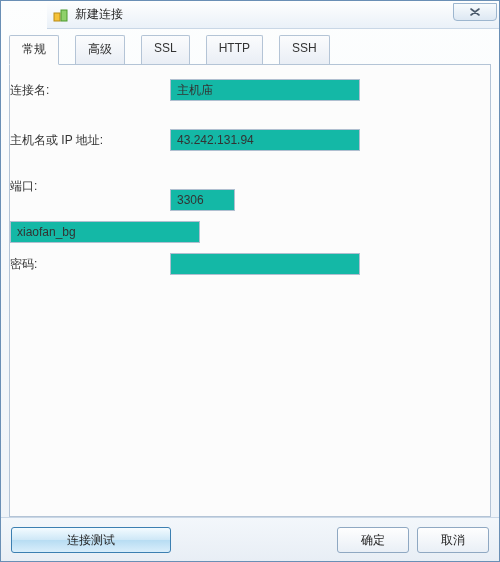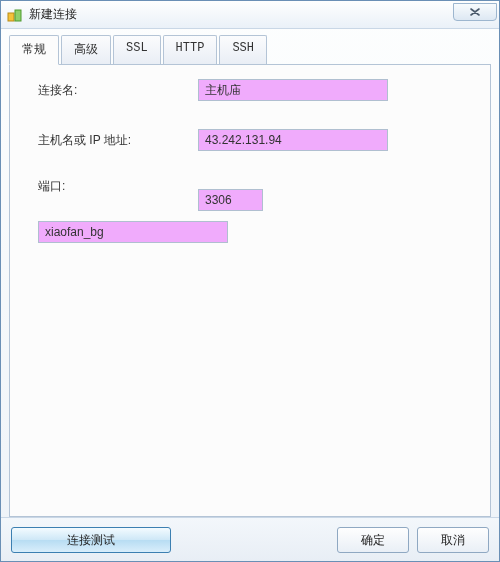--- a/index.html
+++ b/index.html
@@ -22,20 +22,21 @@
     display: flex;
     flex-direction: column;
   }
   .titlebar {
     height: 28px;
     background: linear-gradient(#fefefe, #eaf1f8);
     border-bottom: 1px solid #c9d7e6;
     display: flex;
     align-items: center;
     padding: 0 2px 0 6px;
+    margin-left: 46px;
   }
   .title-icon {
     width: 16px;
     height: 16px;
     margin-right: 6px;
     display: flex;
     align-items: center;
     justify-content: center;
   }
   .title-text {
@@ -57,59 +58,58 @@
   .win-close svg { pointer-events: none; }
 
   .content {
     flex: 1;
     padding: 6px 8px 0 8px;
     display: flex;
     flex-direction: column;
   }
   .tabstrip {
     display: flex;
-    gap: 2px;
+    gap: 16px;
     position: relative;
     z-index: 2;
-    font-family: Liberation Mono, monospace;
   }
   .tab {
     padding: 5px 12px 6px 12px;
     border: 1px solid #b4c4d6;
     border-bottom: none;
     background: linear-gradient(#fbfcfd, #e9eef5);
     color: #333;
     border-radius: 2px 2px 0 0;
     cursor: pointer;
   }
   .tab.active {
     background: #fcfcfc;
     border-bottom: 1px solid #fcfcfc;
     margin-bottom: -1px;
   }
   .tabpanel {
     border: 1px solid #b4c4d6;
     background: #fcfcfc;
     flex: 1;
-    padding: 14px 28px;
+    padding: 14px 0;
     position: relative;
     z-index: 1;
   }
   .form-row {
     display: flex;
     align-items: center;
     margin-bottom: 10px;
   }
   .form-row .label {
     width: 160px;
     color: #333;
   }
   .text-input {
     border: 1px solid #b0bfd0;
-    background: #f0abfc;
+    background: #14b8a6;
     height: 22px;
     padding: 2px 6px;
     font-family: inherit;
     font-size: 12px;
     color: #333;
     outline: none;
   }
   .w-190 { width: 190px; }
   .w-65  { width: 65px; margin-top: 28px; }
   .gap18 { height: 18px; }
@@ -241,20 +241,24 @@
 
       <div class="form-row">
         <span class="label">端口:</span>
         <input class="text-input w-65" value="3306" style="">
       </div>
 
       <div class="form-row">
         <input class="text-input w-190" value="xiaofan_bg" style="">
       </div>
 
+      <div class="form-row">
+        <span class="label">密码:</span>
+        <input type="password" class="text-input w-190" value="" style="">
+      </div>
 
     </div>
   </div>
 
   <div class="footerbar">
     <button class="btn accent">连接测试</button>
     <div class="footer-spacer"></div>
     <button class="btn">确定</button>
     <div style="width:8px"></div>
     <button class="btn">取消</button>

